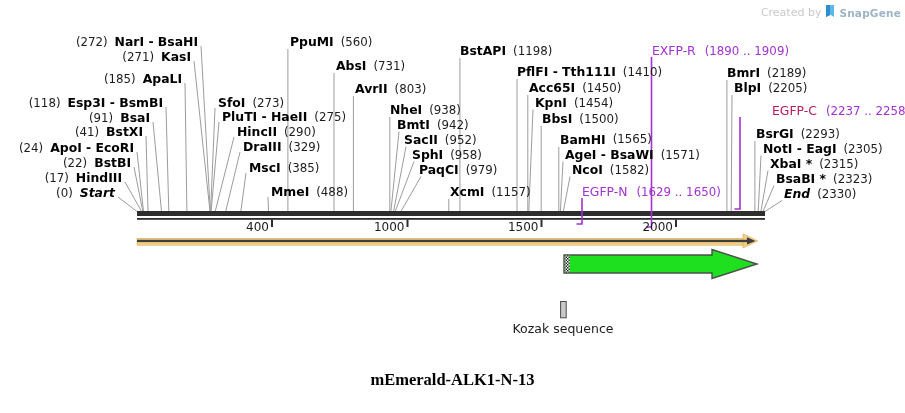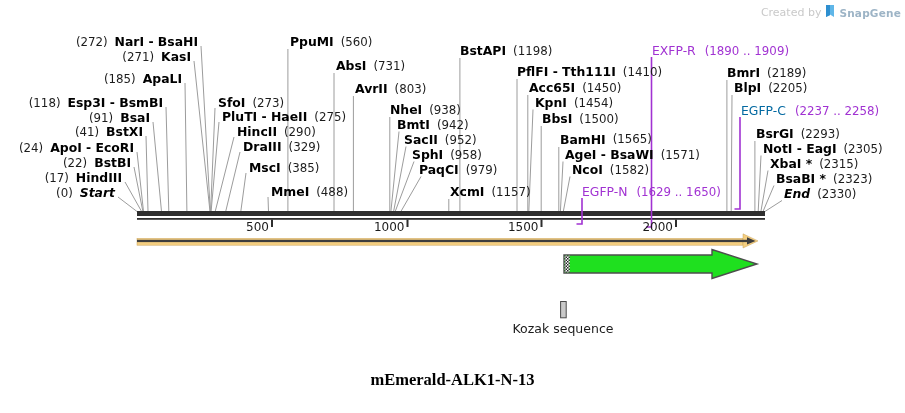--- a/index.html
+++ b/index.html
@@ -265,24 +265,24 @@
       </div>
       <div class="site-label primer" style="left: 652px; top: 44px; gap: 9px;">
         <span class="nm" style="color: rgb(161, 50, 210);">EXFP-R</span>
         <span class="ps" style="color: rgb(161, 50, 210);">(1890 .. 1909)</span>
       </div>
       <div class="site-label primer" style="left: 582px; top: 185px; gap: 9px;">
         <span class="nm" style="color: rgb(161, 50, 210);">EGFP-N</span>
         <span class="ps" style="color: rgb(161, 50, 210);">(1629 .. 1650)</span>
       </div>
       <div class="site-label primer" style="left: 741px; top: 104px; gap: 9px;">
-        <span class="nm" style="color: #0369a1;">EGFP-C</span>
+        <span class="nm" style="color: #be185d; margin-left: 31px;">EGFP-C</span>
         <span class="ps" style="color: rgb(161, 50, 210);">(2237 .. 2258)</span>
       </div>
-      <div class="tick-label" style="right: 636px; top: 221px;">500</div>
+      <div class="tick-label" style="right: 636px; top: 221px;">400</div>
       <div class="tick-label" style="right: 500.5px; top: 221px;">1000</div>
       <div class="tick-label" style="right: 366.5px; top: 221px;">1500</div>
       <div class="tick-label" style="right: 232px; top: 221px;">2000</div>
     </div>
 
   <div class="feature-label" id="kozak-label">Kozak sequence</div>
 
   <div id="title-block">
     <div id="plasmid-name">mEmerald-ALK1-N-13</div>
   </div>

